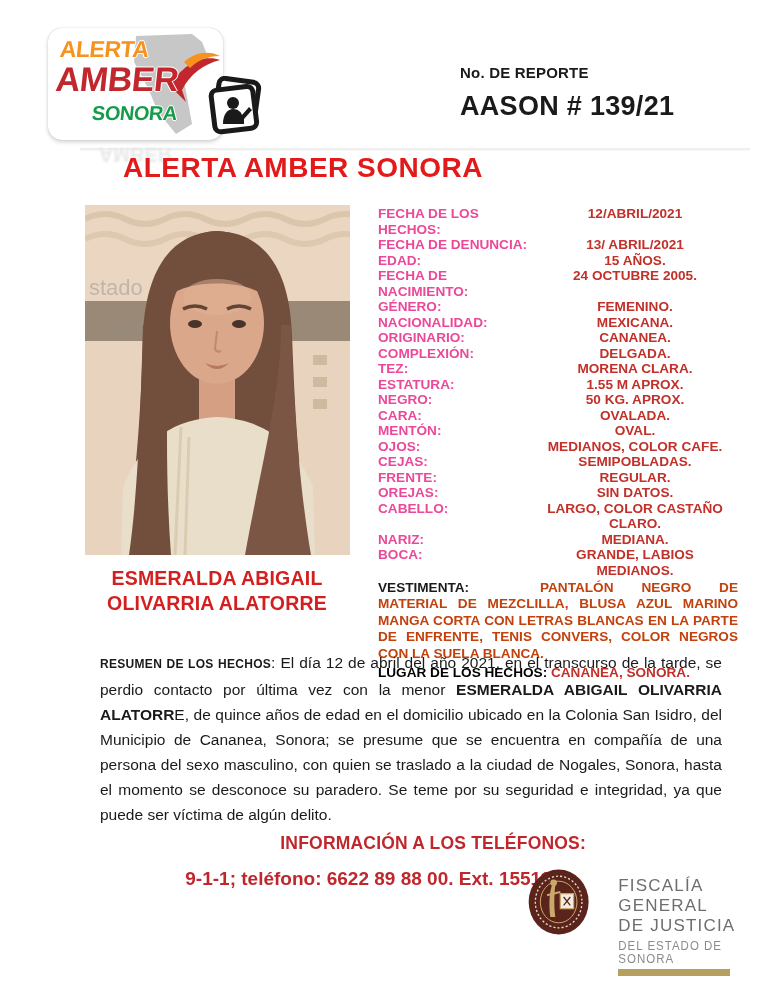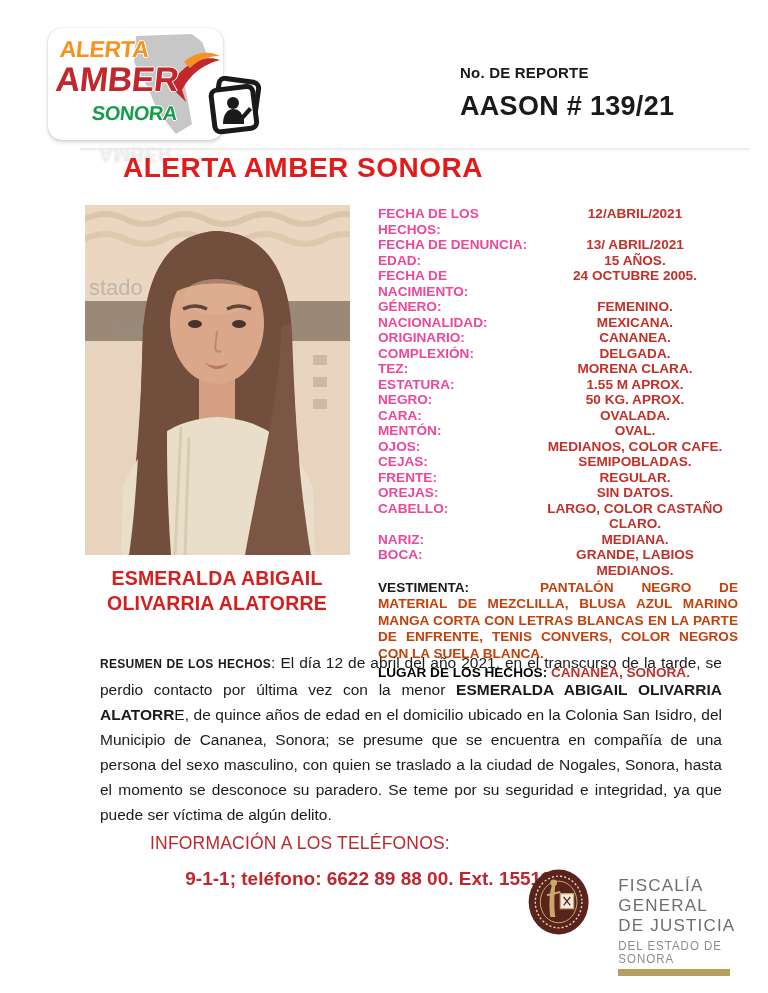--- a/index.html
+++ b/index.html
@@ -69,22 +69,22 @@
   
   .resumen {
     position:absolute; left:100px; top:650px; width:622px;
     color:#1a1a1a; font-size:15.5px; line-height:25px; text-align:justify;
   }
   .resumen-label { font-weight:bold; font-size:12px; letter-spacing:.3px; }
   .resumen-bold  { font-weight:bold; }
 
   
   .info-heading {
-    position:absolute; left:150px; top:833px; width:436px; text-align:left;
-    color:#c0272d; font-weight:normal; font-size:17.5px; letter-spacing:.2px;
+    position:absolute; left:150px; top:833px; width:436px; text-align:right;
+    color:#c0272d; font-weight:bold; font-size:17.5px; letter-spacing:.2px;
   }
   .phone-line {
     position:absolute; left:140px; top:868px; width:456px; text-align:center;
     color:#c0272d; font-weight:bold; font-size:19px;
   }
 
   
   .agency { position:absolute; left:527px; top:860px; display:flex; gap:28px; }
   .agency-seal { width:76px; height:84px; }
   .agency-text { padding-top:16px; color:#6d6e71; }

